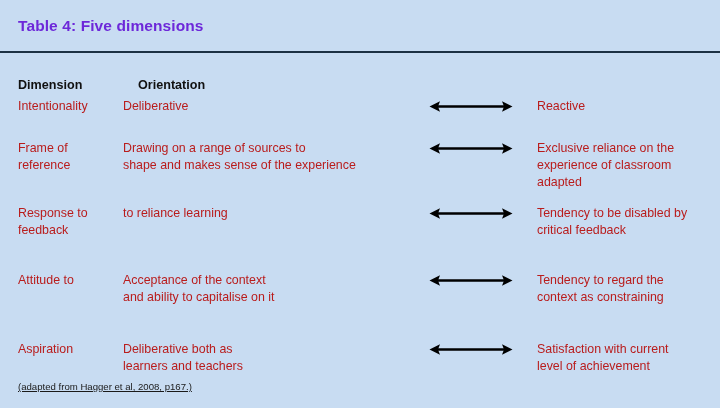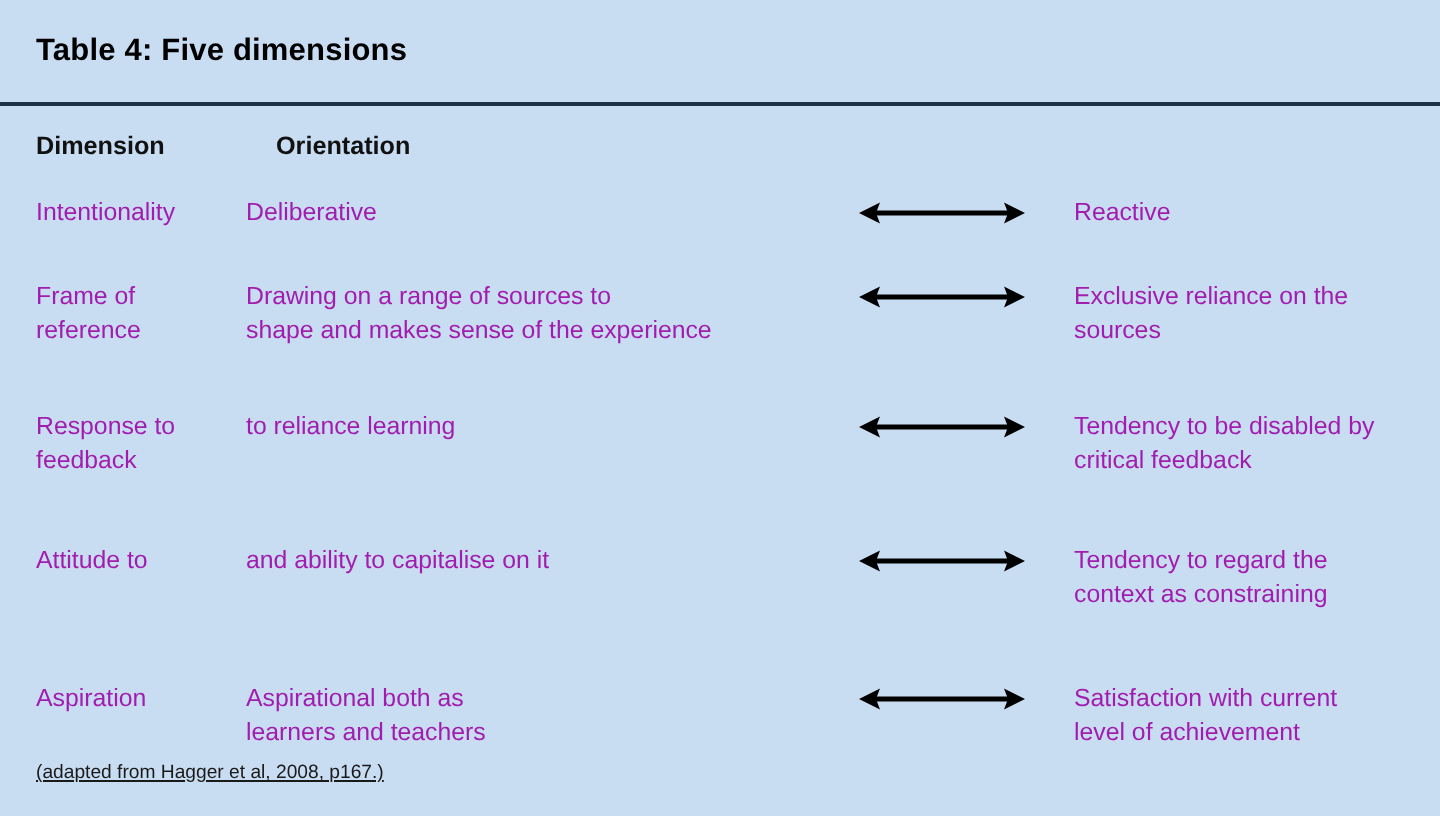--- a/index.html
+++ b/index.html
@@ -27,21 +27,21 @@
   }
 
   
   .figure-title {
     position: absolute;
     left: 18px;
     top: 17px;
     font-size: 15.5px;
     font-weight: bold;
     letter-spacing: 0.1px;
-    color: #000000;
+    color: #6d28d9;
     white-space: nowrap;
   }
 
   
   .title-rule {
     position: absolute;
     left: 0;
     top: 51px;
     width: 720px;
     height: 2px;
@@ -51,21 +51,21 @@
   
   .col-headers {
     position: absolute;
     left: 0;
     top: 66px;
     width: 720px;
     height: 18px;
   }
   .col-header {
     position: absolute;
-    top: 0;
+    top: 12px;
     font-size: 12.6px;
     font-weight: bold;
     color: #111111;
     white-space: nowrap;
   }
   .col-header.h-dimension { left: 18px; }
   .col-header.h-orientation { left: 138px; }
 
   
   .rows-area {
@@ -78,21 +78,21 @@
   .table-row {
     position: absolute;
     left: 0;
     width: 720px;
   }
   .cell {
     position: absolute;
     top: 0;
     font-size: 12.4px;
     line-height: 17px;
-    color: #a21caf;
+    color: #b91c1c;
   }
   .cell-dimension {
     left: 18px;
     width: 115px;
   }
   .cell-left {
     left: 123px;
     width: 285px;
   }
   .cell-right {
@@ -172,21 +172,22 @@
         </div>
         <div class="cell-arrow">
           <svg width="84" height="17" viewBox="0 0 84 17" aria-hidden="true">
             <line x1="8" y1="8.5" x2="76" y2="8.5" stroke="#000000" stroke-width="2.6"></line>
             <polygon points="0.5,8.5 11,3.2 9,8.5 11,13.8" fill="#000000"></polygon>
             <polygon points="83.5,8.5 73,3.2 75,8.5 73,13.8" fill="#000000"></polygon>
           </svg>
         </div>
         <div class="cell cell-right">
           <span class="line">Exclusive reliance on the</span>
-          <span class="line">sources</span>
+          <span class="line">experience of classroom</span>
+          <span class="line">adapted</span>
         </div>
       </div>
       <div class="table-row" style="top: 205px;">
         <div class="cell cell-dimension">
           <span class="line">Response to</span>
           <span class="line">feedback</span>
         </div>
         <div class="cell cell-left">
           <span class="line">to reliance learning</span>
         </div>
@@ -200,40 +201,41 @@
         <div class="cell cell-right">
           <span class="line">Tendency to be disabled by</span>
           <span class="line">critical feedback</span>
         </div>
       </div>
       <div class="table-row" style="top: 272px;">
         <div class="cell cell-dimension">
           <span class="line">Attitude to</span>
         </div>
         <div class="cell cell-left">
+          <span class="line">Acceptance of the context</span>
           <span class="line">and ability to capitalise on it</span>
         </div>
         <div class="cell-arrow">
           <svg width="84" height="17" viewBox="0 0 84 17" aria-hidden="true">
             <line x1="8" y1="8.5" x2="76" y2="8.5" stroke="#000000" stroke-width="2.6"></line>
             <polygon points="0.5,8.5 11,3.2 9,8.5 11,13.8" fill="#000000"></polygon>
             <polygon points="83.5,8.5 73,3.2 75,8.5 73,13.8" fill="#000000"></polygon>
           </svg>
         </div>
         <div class="cell cell-right">
           <span class="line">Tendency to regard the</span>
           <span class="line">context as constraining</span>
         </div>
       </div>
       <div class="table-row" style="top: 341px;">
         <div class="cell cell-dimension">
           <span class="line">Aspiration</span>
         </div>
         <div class="cell cell-left">
-          <span class="line">Aspirational both as</span>
+          <span class="line">Deliberative both as</span>
           <span class="line">learners and teachers</span>
         </div>
         <div class="cell-arrow">
           <svg width="84" height="17" viewBox="0 0 84 17" aria-hidden="true">
             <line x1="8" y1="8.5" x2="76" y2="8.5" stroke="#000000" stroke-width="2.6"></line>
             <polygon points="0.5,8.5 11,3.2 9,8.5 11,13.8" fill="#000000"></polygon>
             <polygon points="83.5,8.5 73,3.2 75,8.5 73,13.8" fill="#000000"></polygon>
           </svg>
         </div>
         <div class="cell cell-right">

